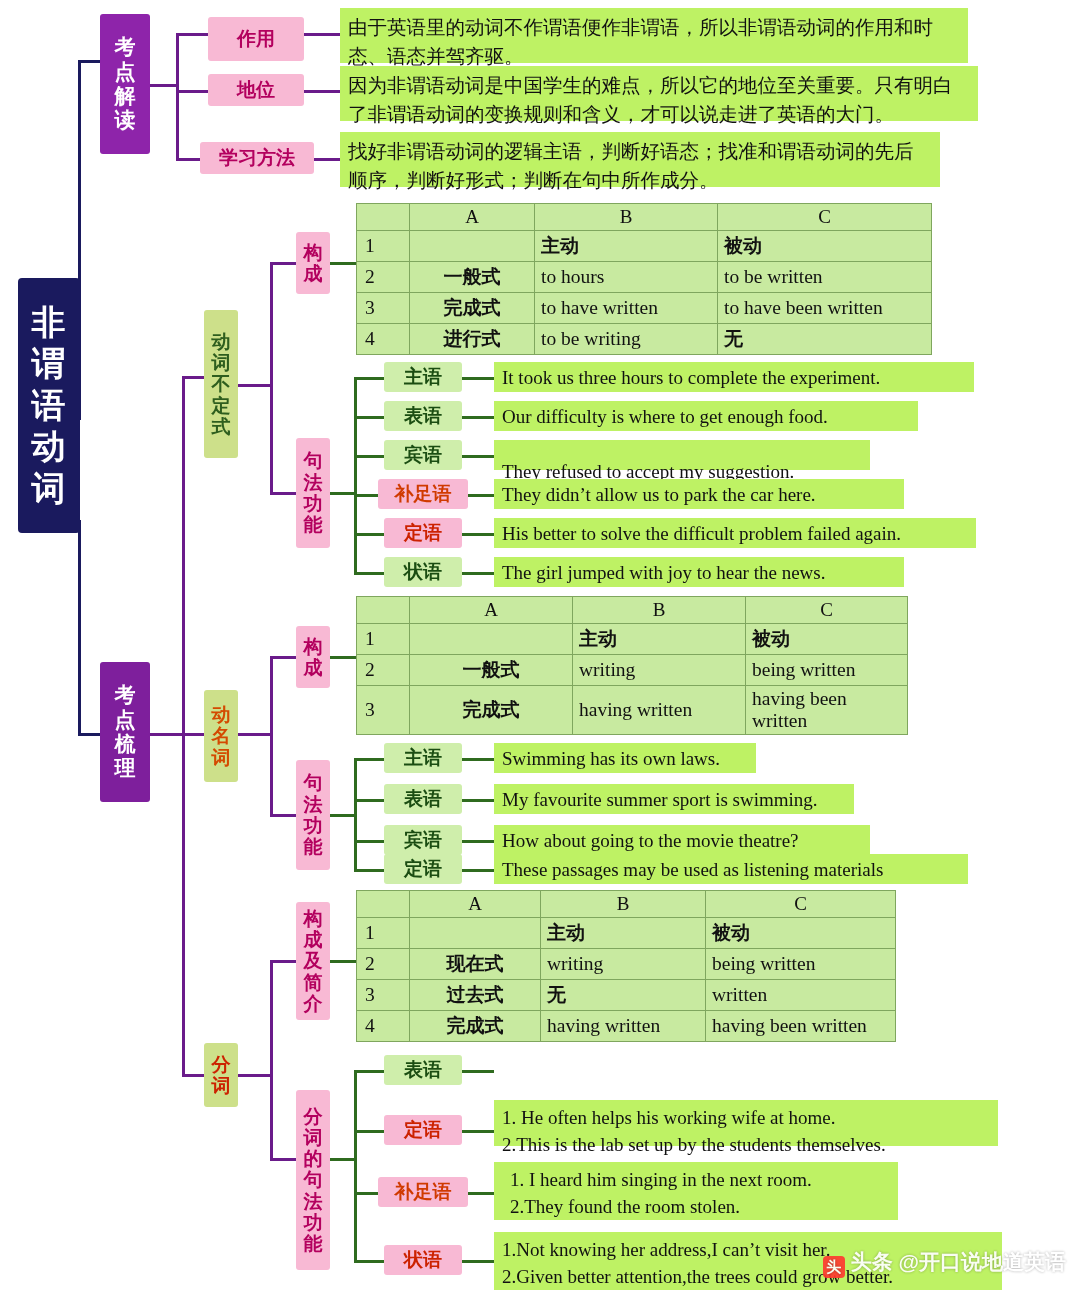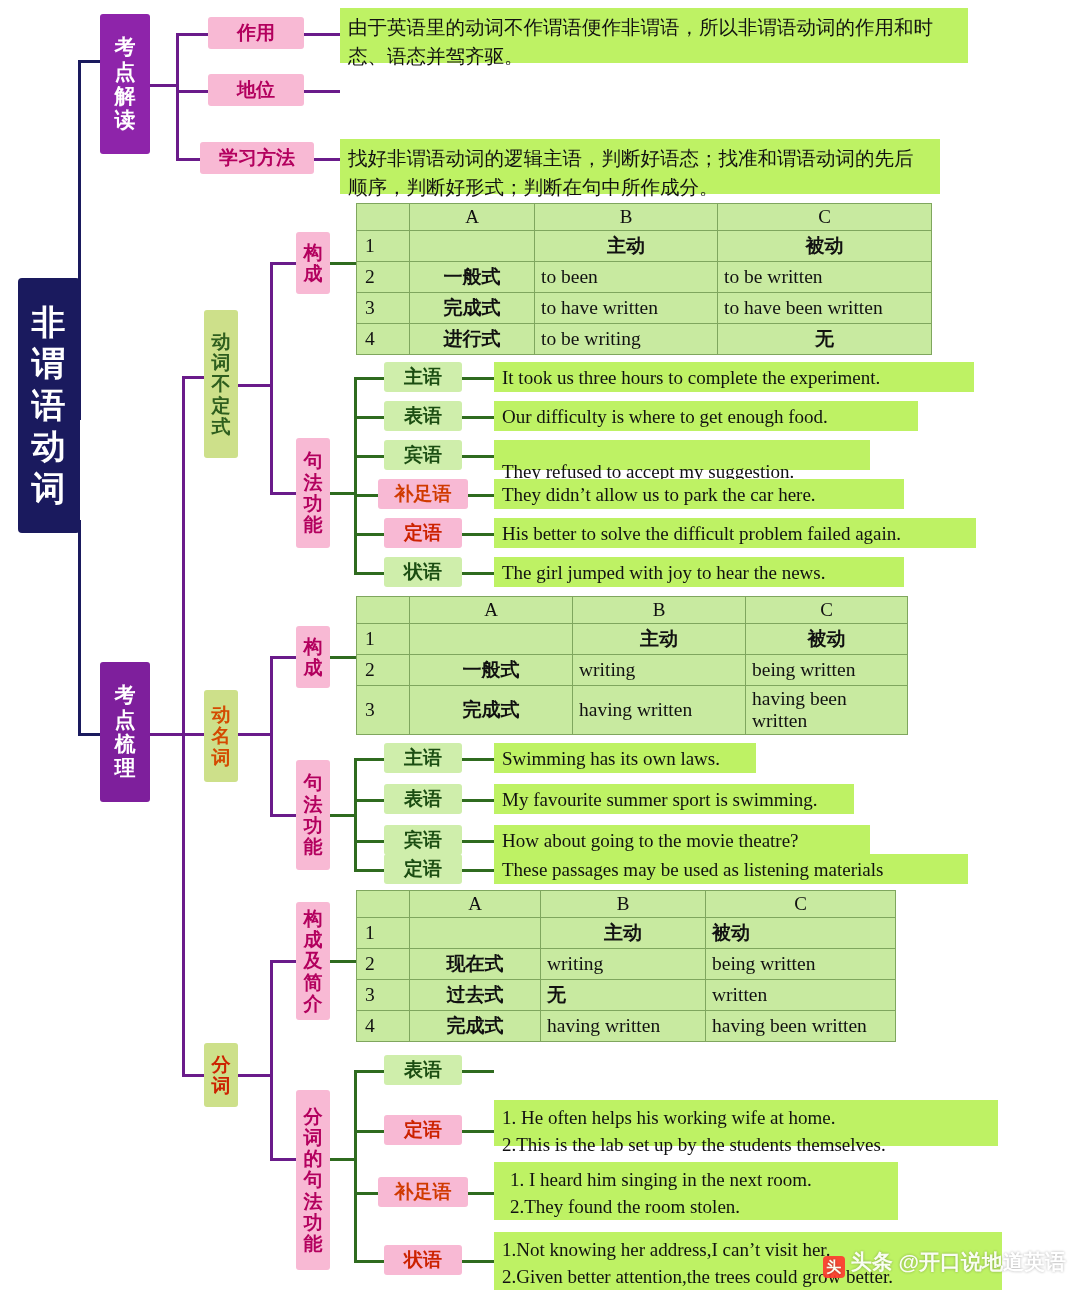--- a/index.html
+++ b/index.html
@@ -69,21 +69,21 @@
   .ln.h{height:3px;}
   .ln.p{background:#6a1b8a;}
   .ln.g{background:#2f6b1f;}
 
   
   table.tbl{position:absolute;border-collapse:collapse;background:#c8eaa0;
     font-family:"Liberation Serif",serif;font-size:19.5px;color:#111;}
   table.tbl td,table.tbl th{border:1px solid #7fa65e;padding:2px 6px;font-weight:normal;}
   table.tbl .idx{width:38px;text-align:left;padding-left:8px;}
   table.tbl .hdr{text-align:center;font-size:19px;}
-  table.tbl .cn{font-family:"Liberation Sans",sans-serif;font-weight:bold;font-size:19px;text-align:center;}
+  table.tbl .cn{font-family:"Liberation Sans",sans-serif;font-weight:bold;font-size:19px;text-align:left;}
   table.tbl .cnl{font-family:"Liberation Sans",sans-serif;font-weight:bold;font-size:19px;text-align:center;}
 
   .wm{position:absolute;right:14px;bottom:18px;color:#ffffff;opacity:.92;
       font-family:"Liberation Sans",sans-serif;font-size:21px;font-weight:bold;
       text-shadow:0 0 3px rgba(0,0,0,.35);}
   .wmi{display:inline-block;width:22px;height:22px;border-radius:4px;background:#ff3b30;
        color:#fff;font-size:15px;line-height:22px;text-align:center;margin-right:6px;vertical-align:-3px;}
 </style>
 </head>
 <body>
@@ -109,38 +109,41 @@
     <span>解</span>
     <span>读</span>
   </div>
 
   <div class="abs ln p h" style="left:150px;top:84px;width:28px;"></div>
   <div class="abs ln p v" style="left:176px;top:33px;height:127px;"></div>
   <div class="abs ln p h" style="left:176px;top:33px;width:32px;"></div>
   <div class="abs ln p h" style="left:176px;top:90px;width:32px;"></div>
   <div class="abs ln p h" style="left:176px;top:158px;width:32px;"></div>
 
-  <div class="abs pink" style="left:208px;top:17px;width:96px;height:32px;">
+  <div class="abs pink" style="left:208px;top:17px;width:96px;height:44px;">
     <span>作用</span>
   </div>
   <div class="abs pink" style="left:208px;top:74px;width:96px;height:32px;">
     <span>地位</span>
   </div>
   <div class="abs pink" style="left:200px;top:142px;width:114px;height:32px;">
     <span>学习方法</span>
   </div>
 
   <div class="abs ln p h" style="left:304px;top:33px;width:36px;"></div>
   <div class="abs ln p h" style="left:304px;top:90px;width:36px;"></div>
   <div class="abs ln p h" style="left:314px;top:158px;width:26px;"></div>
 
   <div class="abs green" style="left:340px;top:8px;width:628px;height:55px;">
     <span>由于英语里的动词不作谓语便作非谓语，所以非谓语动词的作用和时态、语态并驾齐驱。</span>
   </div>
-  <div class="abs green" style="left:340px;top:132px;width:600px;height:55px;margin-top:7px;">
+  <div class="abs green" style="left:340px;top:66px;width:638px;height:55px;">
+    <span>因为非谓语动词是中国学生的难点，所以它的地位至关重要。只有明白了非谓语动词的变换规则和含义，才可以说走进了英语的大门。</span>
+  </div>
+  <div class="abs green" style="left:340px;top:132px;width:600px;height:55px;">
     <span>找好非谓语动词的逻辑主语，判断好语态；找准和谓语动词的先后顺序，判断好形式；判断在句中所作成分。</span>
   </div>
 
   <div class="abs lvl1 purpledark" style="left:100px;top:662px;width:50px;height:140px;">
     <span>考</span>
     <span>点</span>
     <span>梳</span>
     <span>理</span>
   </div>
 
@@ -178,21 +181,21 @@
     </tr>
     <tr>
       <td class="idx">1</td>
       <td></td>
       <td class="cn">主动</td>
       <td class="cn">被动</td>
     </tr>
     <tr>
       <td class="idx">2</td>
       <td class="cnl">一般式</td>
-      <td>to been</td>
+      <td>to hours</td>
       <td>to be written</td>
     </tr>
     <tr>
       <td class="idx">3</td>
       <td class="cnl">完成式</td>
       <td>to have written</td>
       <td>to have been written</td>
     </tr>
     <tr>
       <td class="idx">4</td>

